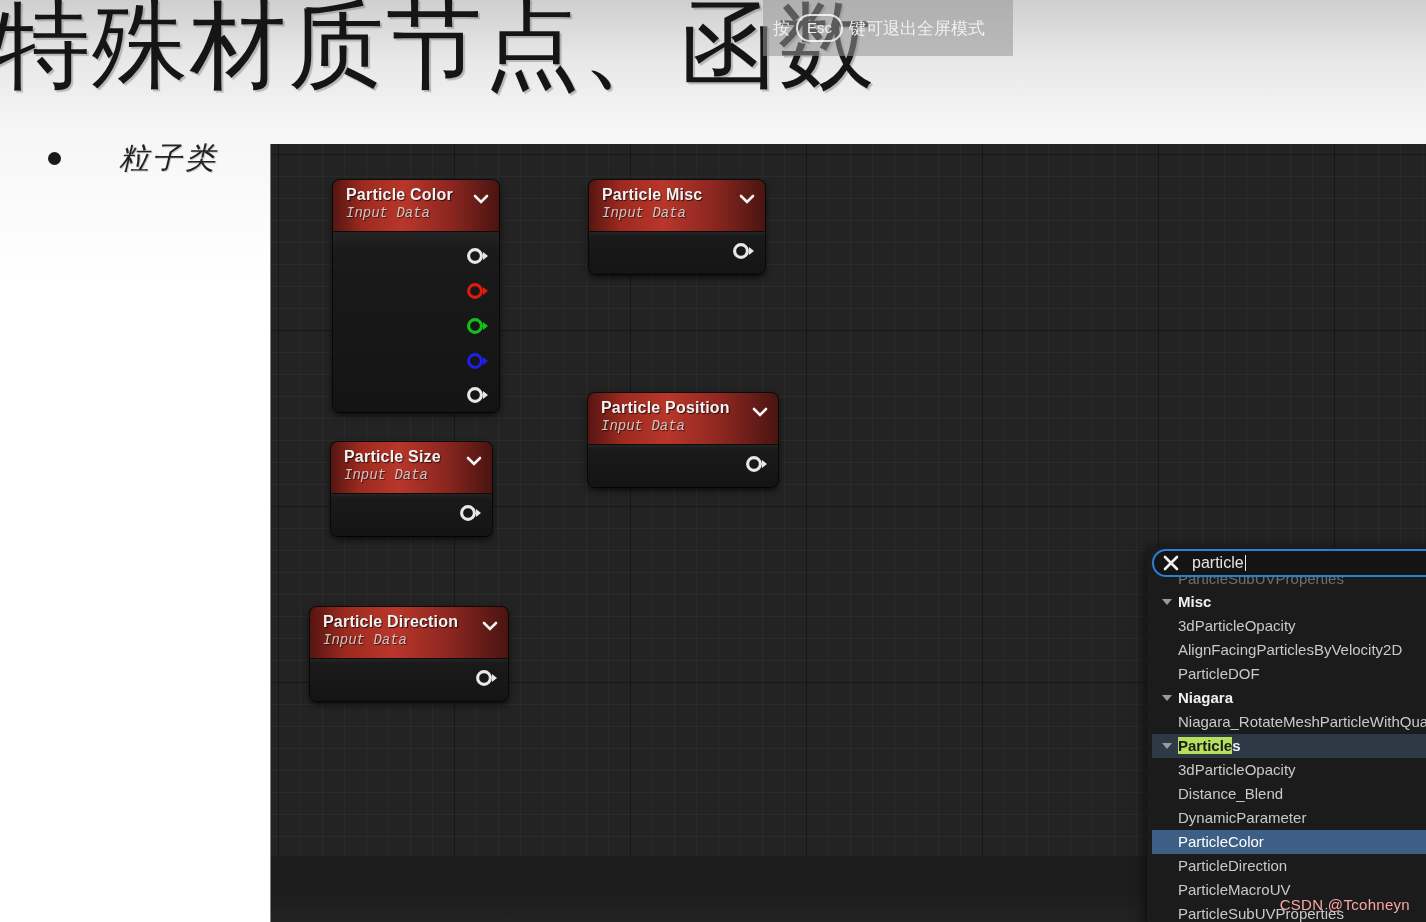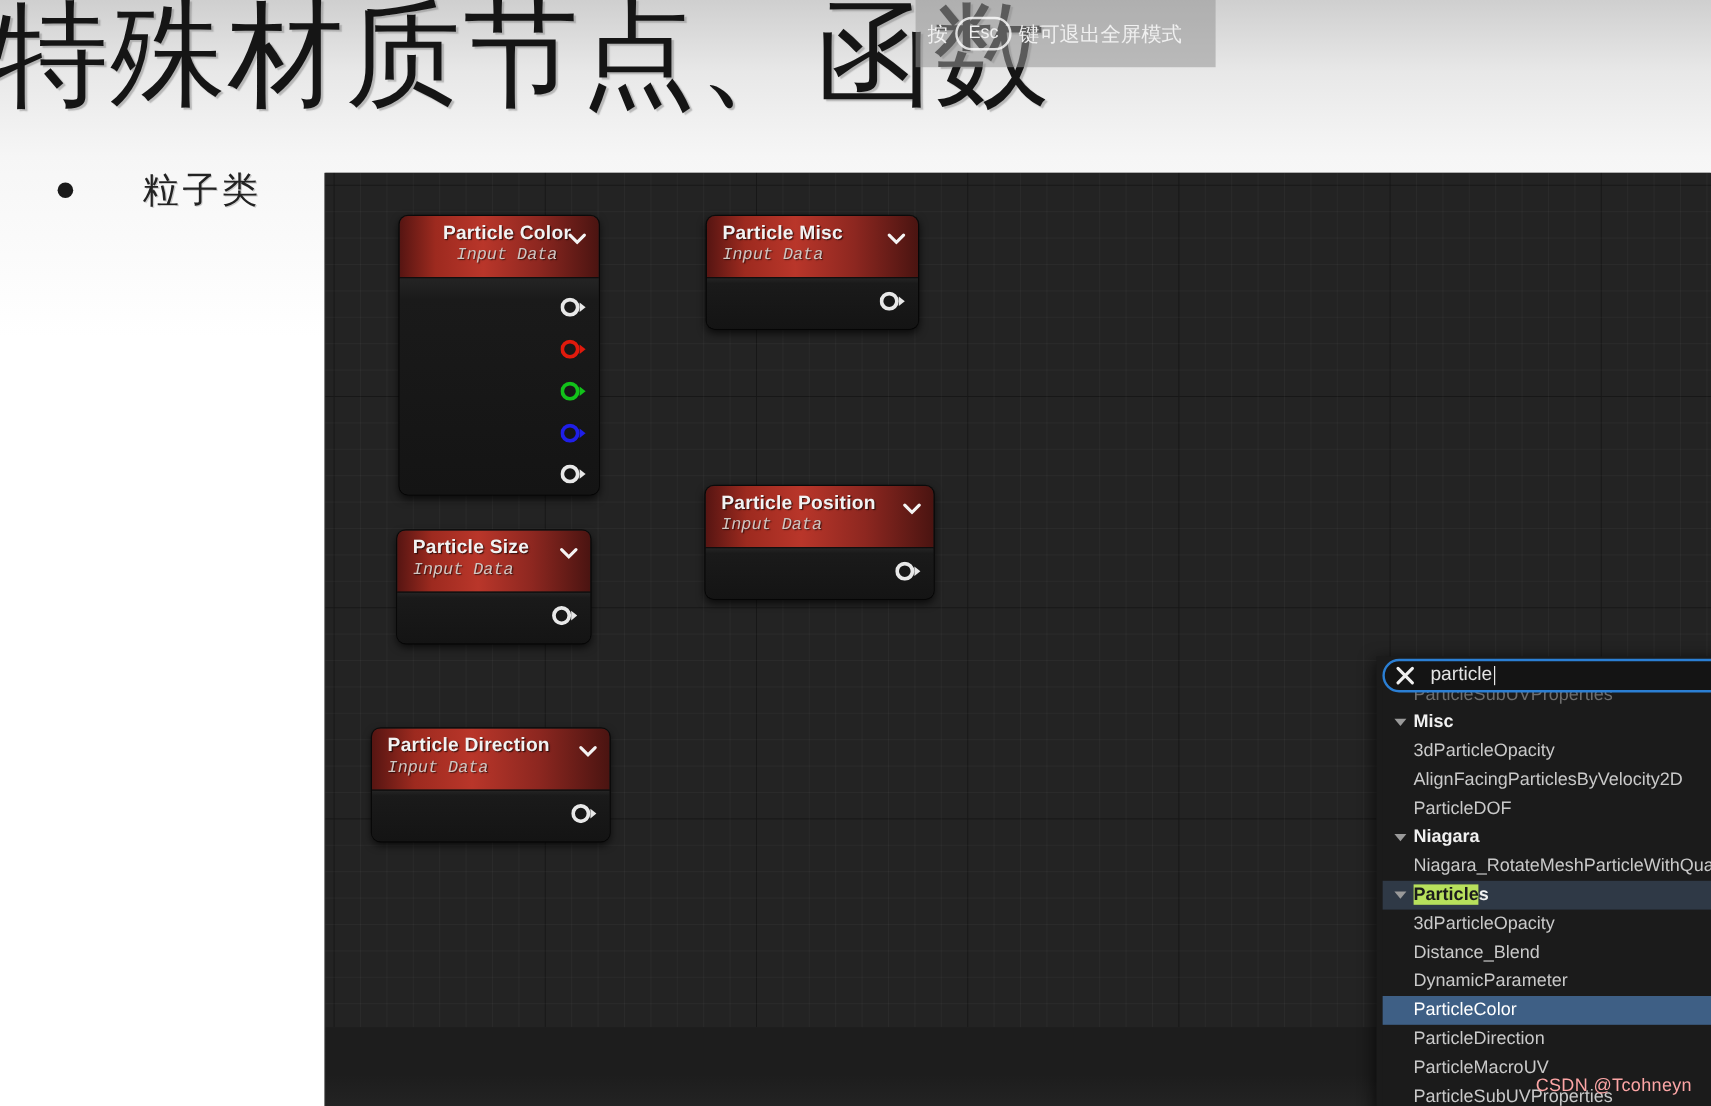--- a/index.html
+++ b/index.html
@@ -54,20 +54,21 @@
   }
   #bullet-dot{
     width:13px;height:13px;border-radius:50%;
     background:#1a1a1a;flex:none;
   }
   #bullet-text{
     margin-left:58px;
     font-size:30px;color:#222;
     letter-spacing:3px;
     text-shadow:1px 1px 0 rgba(160,160,160,.5);
+    font-style:italic;
   }
 
   
   #shot{
     position:absolute;left:271px;top:144px;
     width:1155px;height:778px;
     overflow:hidden;
     background:#242424;
     box-shadow:-1px 0 0 rgba(0,0,0,.5);
   }
@@ -219,21 +220,21 @@
   <div id="bullet-row">
     <div id="bullet-dot"></div>
     <div id="bullet-text">粒子类</div>
   </div>
 
   <div id="shot">
 
     <div id="grid"></div>
     <div id="belowgrid"></div>
 
-    <div class="node" style="left:62px;top:36px;width:166px;height:232px;text-align:center;">
+    <div class="node" style="left:62px;top:36px;width:166px;height:232px;">
       <div class="node-head">
         <div class="node-title">Particle Color</div>
         <div class="node-sub">Input Data</div>
         <svg class="chev" viewBox="0 0 16 10">
           <path d="M2 2 L8 8 L14 2" stroke="#f4f4f4" stroke-width="2.6" fill="none" stroke-linecap="round"></path>
         </svg>
       </div>
       <div class="node-body" style="height:180px;">
         <svg class="pin" viewBox="0 0 23 16" style="top:16px;">
           <circle cx="8" cy="8" r="6.4" fill="none" stroke="#e8e8e8" stroke-width="3.1"></circle>
@@ -267,21 +268,21 @@
         </svg>
       </div>
       <div class="node-body" style="height:42px;">
         <svg class="pin" viewBox="0 0 23 16" style="top:11px;">
           <circle cx="8" cy="8" r="6.4" fill="none" stroke="#e8e8e8" stroke-width="3.1"></circle>
           <path d="M16 4 L21 8 L16 12 Z" fill="#e8e8e8"></path>
         </svg>
       </div>
     </div>
 
-    <div class="node" style="left:317px;top:249px;width:190px;height:94px;margin-top:12px;">
+    <div class="node" style="left:317px;top:249px;width:190px;height:94px;">
       <div class="node-head">
         <div class="node-title">Particle Position</div>
         <div class="node-sub">Input Data</div>
         <svg class="chev" viewBox="0 0 16 10">
           <path d="M2 2 L8 8 L14 2" stroke="#f4f4f4" stroke-width="2.6" fill="none" stroke-linecap="round"></path>
         </svg>
       </div>
       <div class="node-body" style="height:42px;">
         <svg class="pin" viewBox="0 0 23 16" style="top:11px;">
           <circle cx="8" cy="8" r="6.4" fill="none" stroke="#e8e8e8" stroke-width="3.1"></circle>

